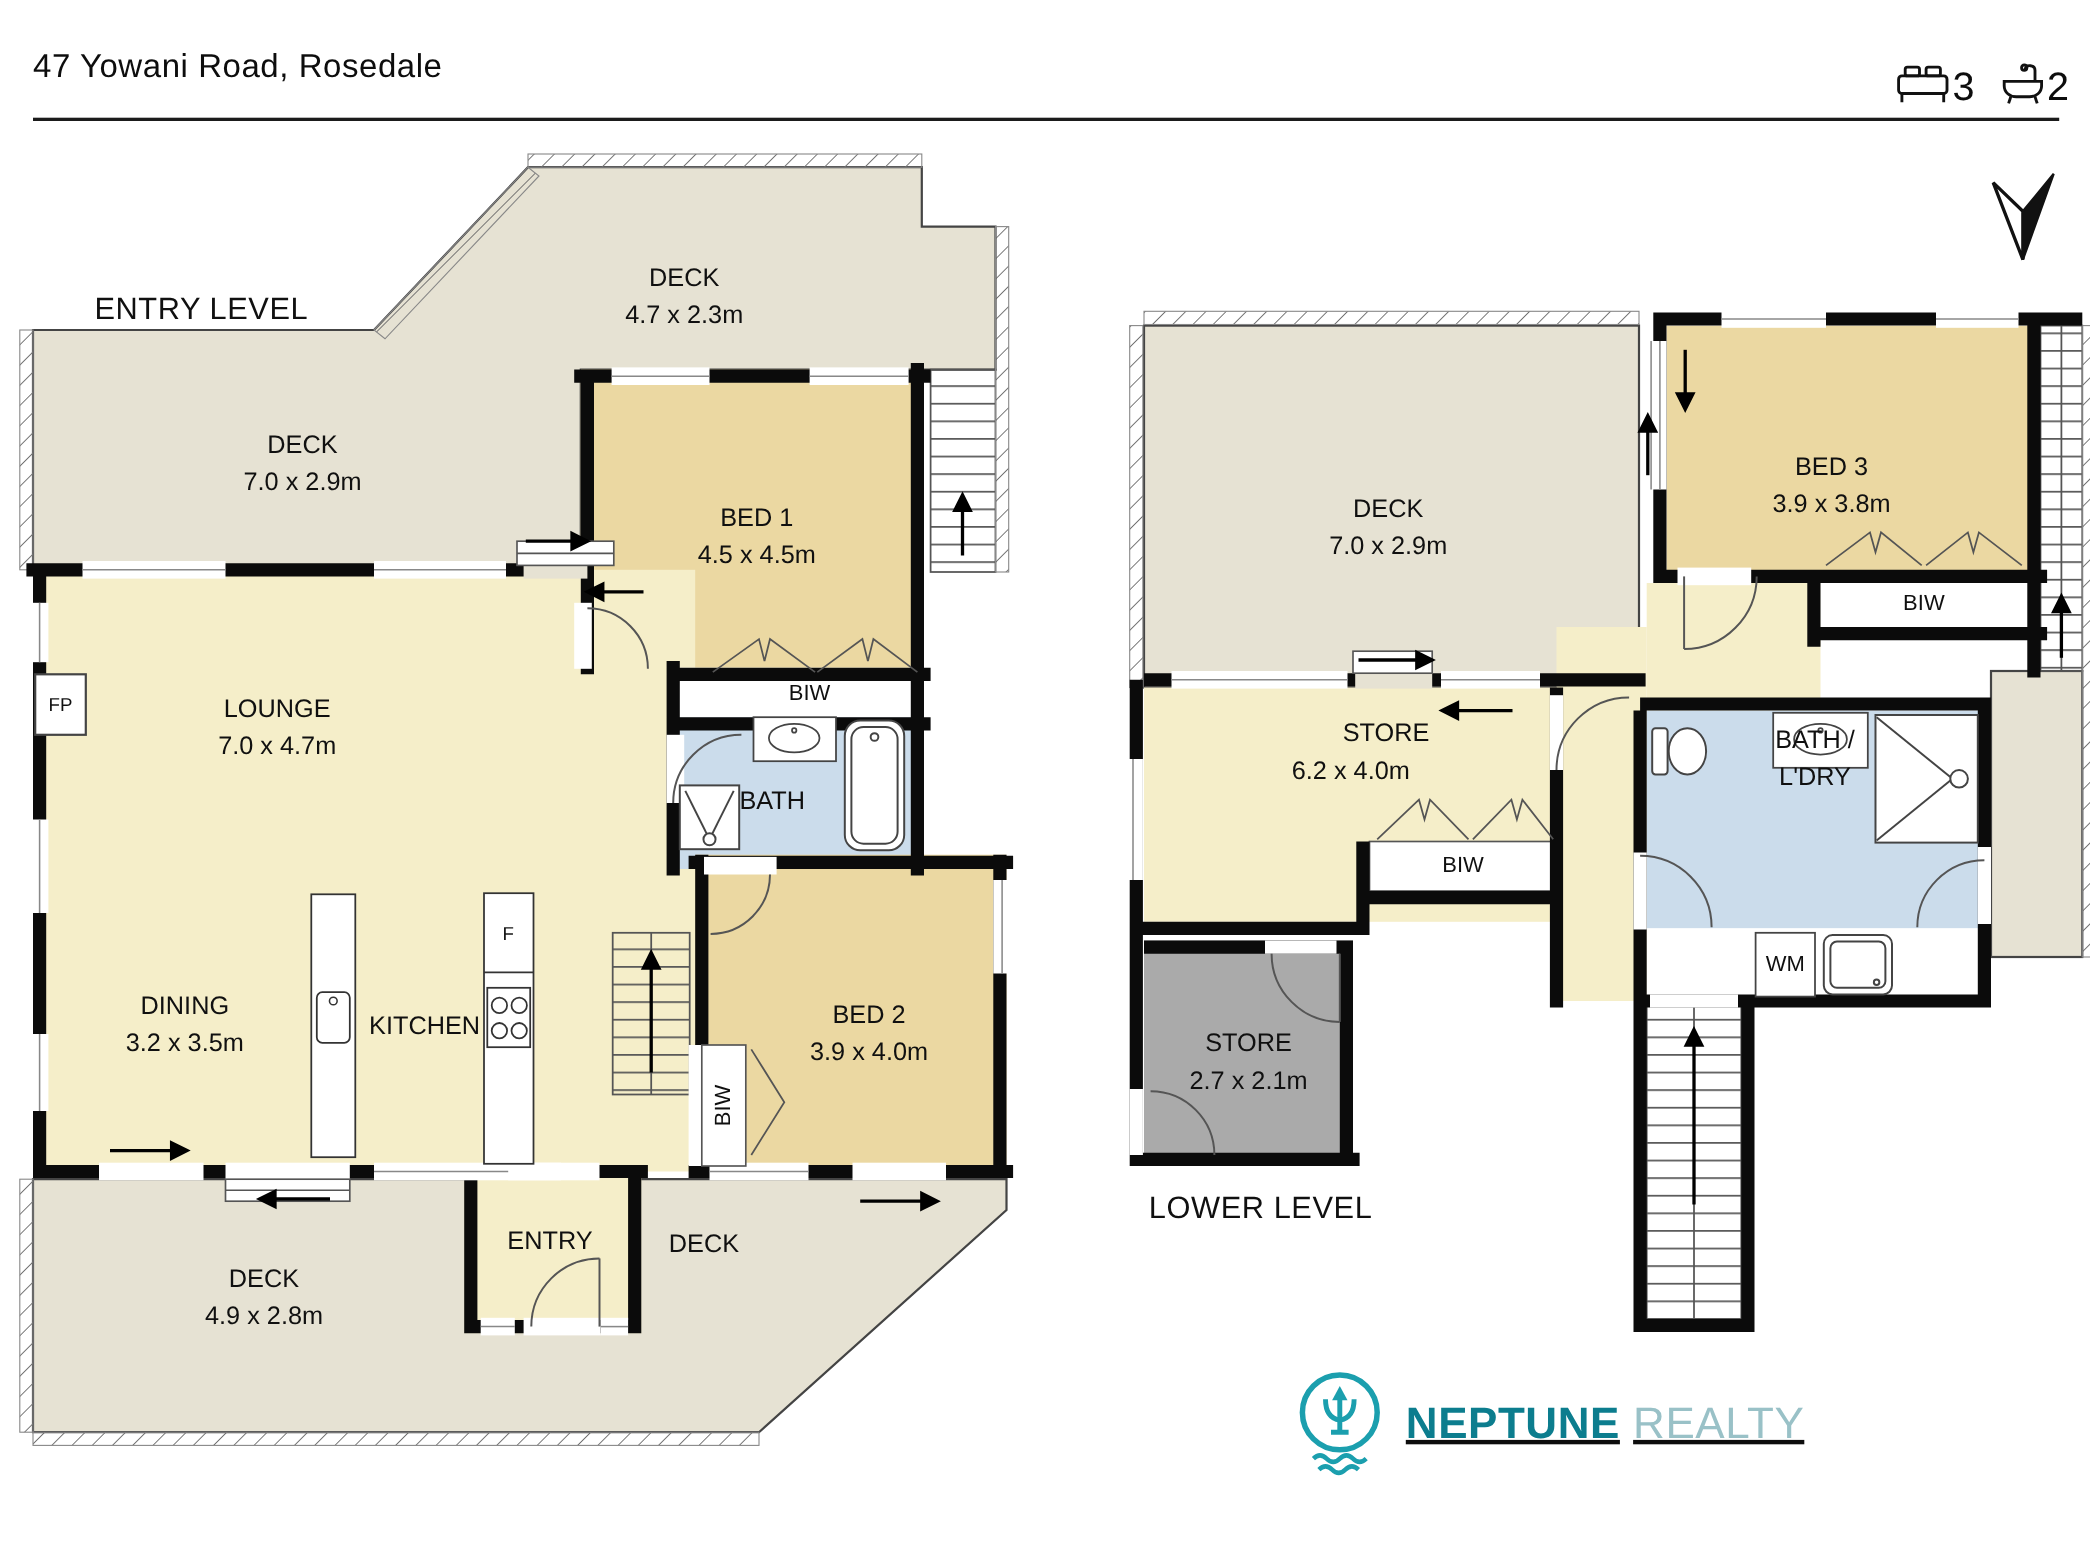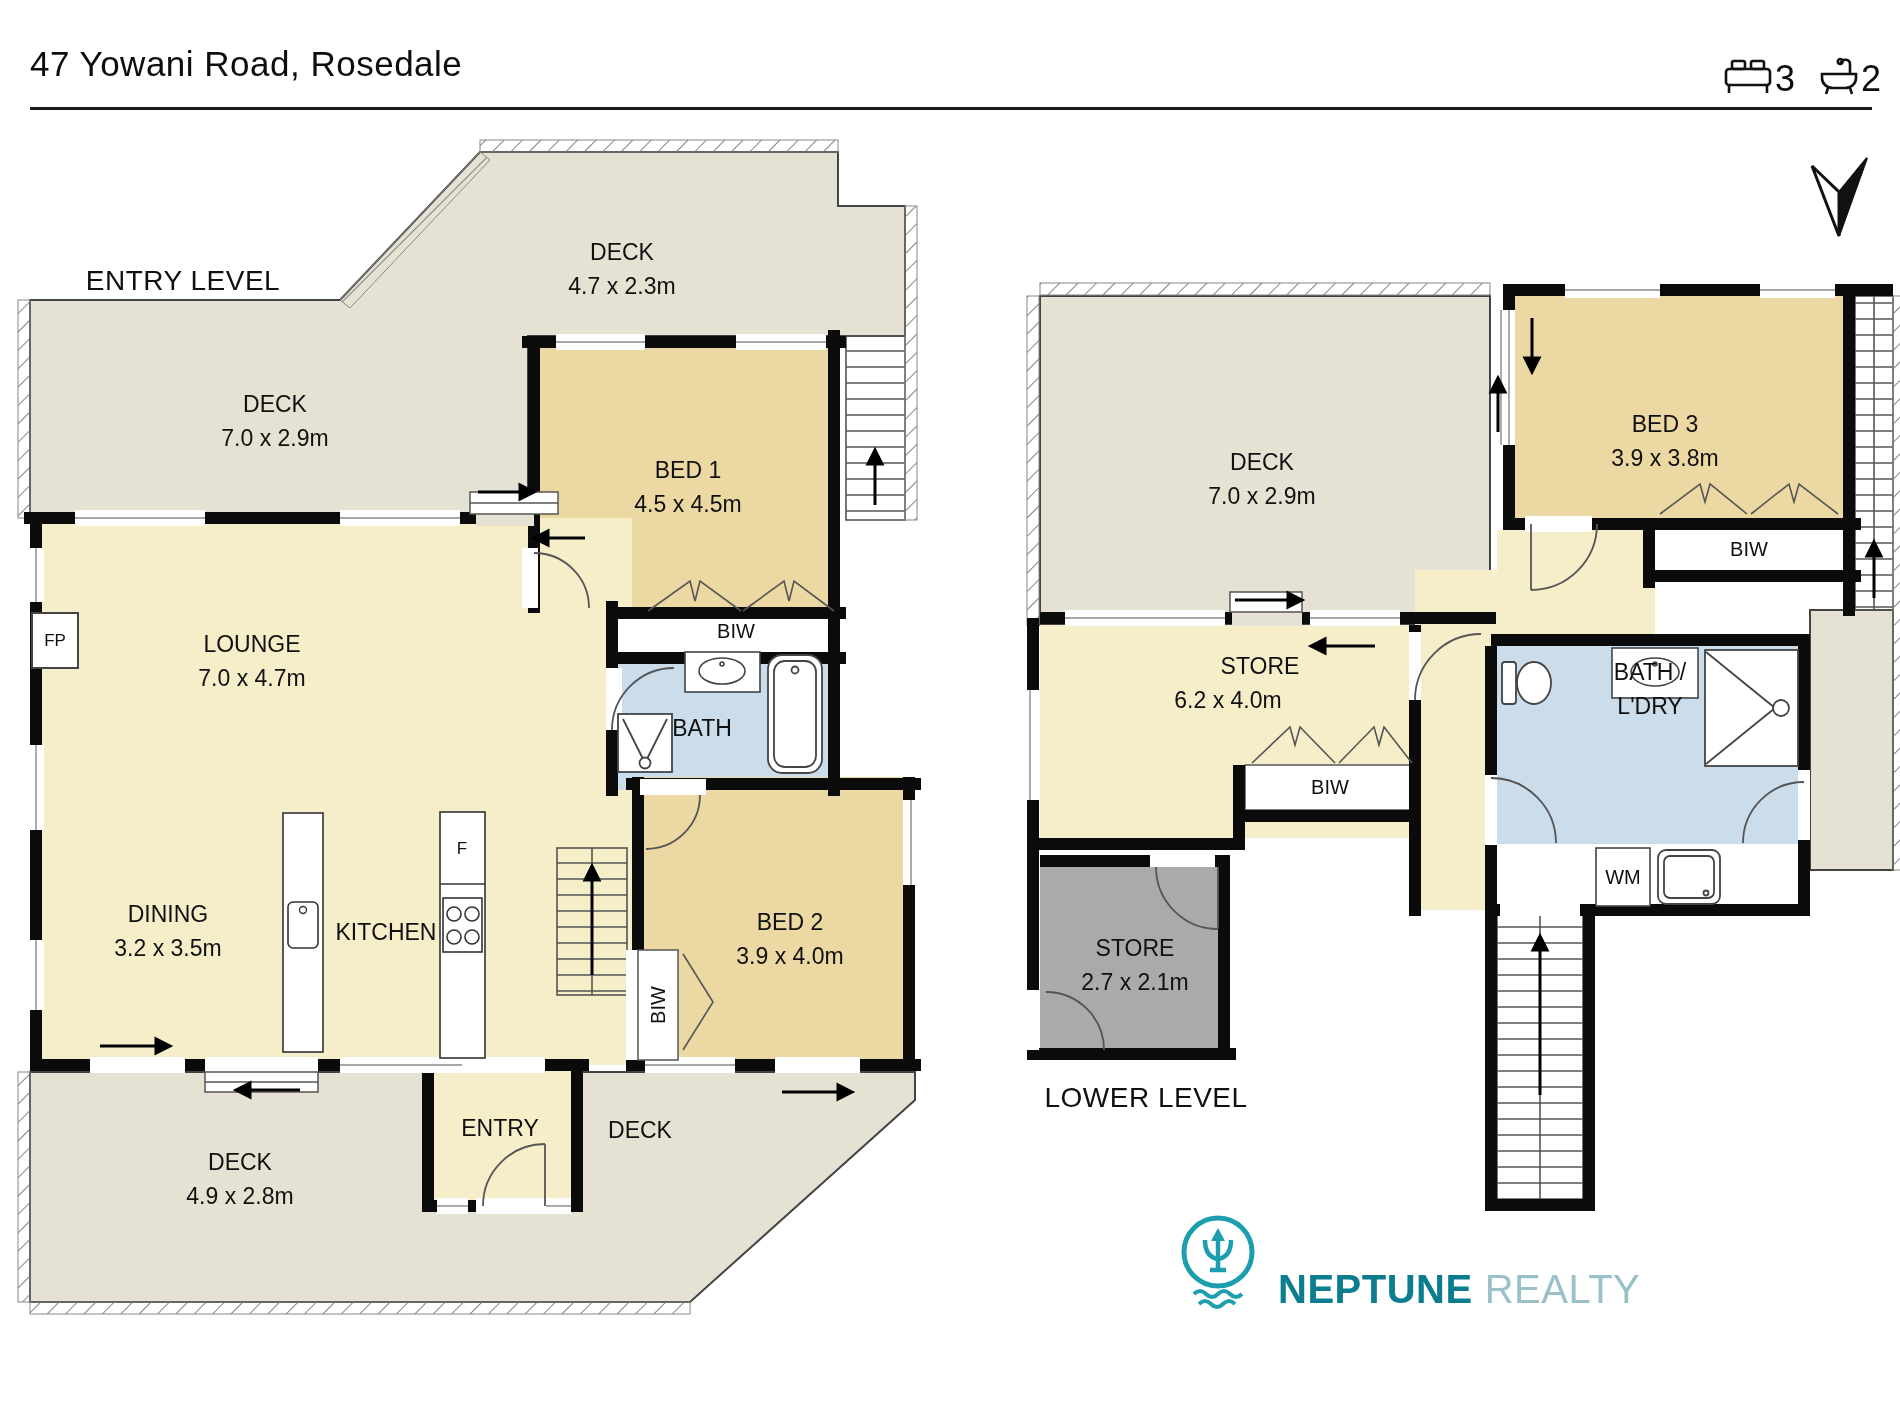--- a/index.html
+++ b/index.html
@@ -1,31 +1,31 @@
 <!DOCTYPE html>
 <html><head>
 <meta charset="utf-8">
 <style>
   html,body{margin:0;padding:0;background:#fff;}
   body{width:1900px;height:1425px;position:relative;overflow:hidden;
        font-family:"Liberation Sans",sans-serif;color:#0d0d0d;}
   .stage{position:absolute;left:0;top:0;width:1900px;height:1425px;}
-  .hdr-title{position:absolute;left:30px;top:44px;font-size:35px;letter-spacing:.5px;}
+  .hdr-title{position:absolute;left:30px;top:44px;font-size:30px;letter-spacing:.5px;}
   .hdr-rule{position:absolute;left:30px;top:107px;width:1842px;height:3px;background:#1b1b1b;}
   .hdr-count{position:absolute;font-size:36px;}
   .icon{position:absolute;}
   .lbl{position:absolute;transform:translate(-50%,-50%);font-size:23px;line-height:1.15;
        white-space:nowrap;text-align:center;color:#101010;}
   .lbl.small{font-size:20px;}
   .lbl.tiny{font-size:17px;}
   .lbl.vert{transform:translate(-50%,-50%) rotate(-90deg);}
   .lbl.level{font-size:28px;letter-spacing:.5px;}
   .disclaimer{position:absolute;left:30px;top:1330px;font-size:20px;line-height:1.7;}
   .disclaimer div{white-space:nowrap;}
-  .logo{position:absolute;left:1172px;top:1212px;display:flex;align-items:flex-end;}
+  .logo{position:absolute;left:1172px;top:1244px;display:flex;align-items:center;text-decoration:underline;}
   .logo .mark{width:92px;height:100px;}
   .brand{margin-left:14px;font-size:40px;letter-spacing:.5px;white-space:nowrap;}
   .brand .b1{font-weight:700;color:#0c7d8e;}
   .brand .b2{font-weight:400;color:#99c1c7;margin-left:12px;}
 </style>
 </head>
 <body>
 
 <svg class="stage" width="1900" height="1425" viewBox="0 0 1900 1425">
   <defs>

